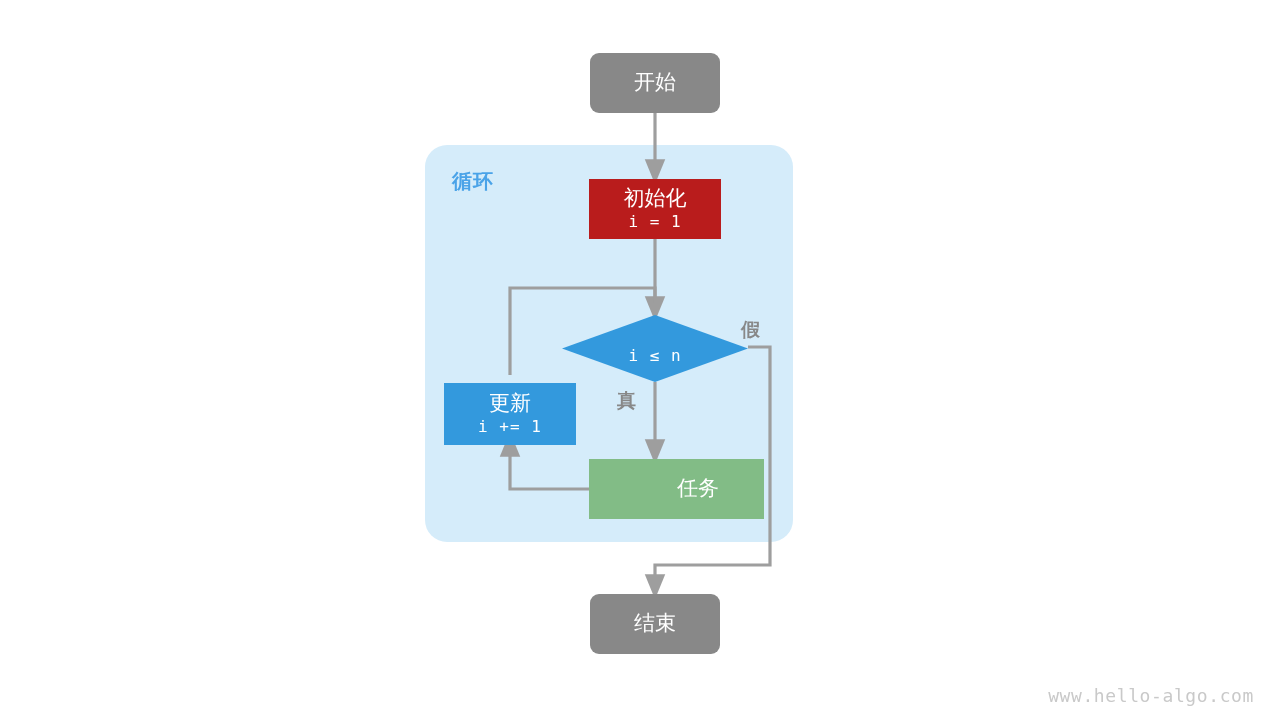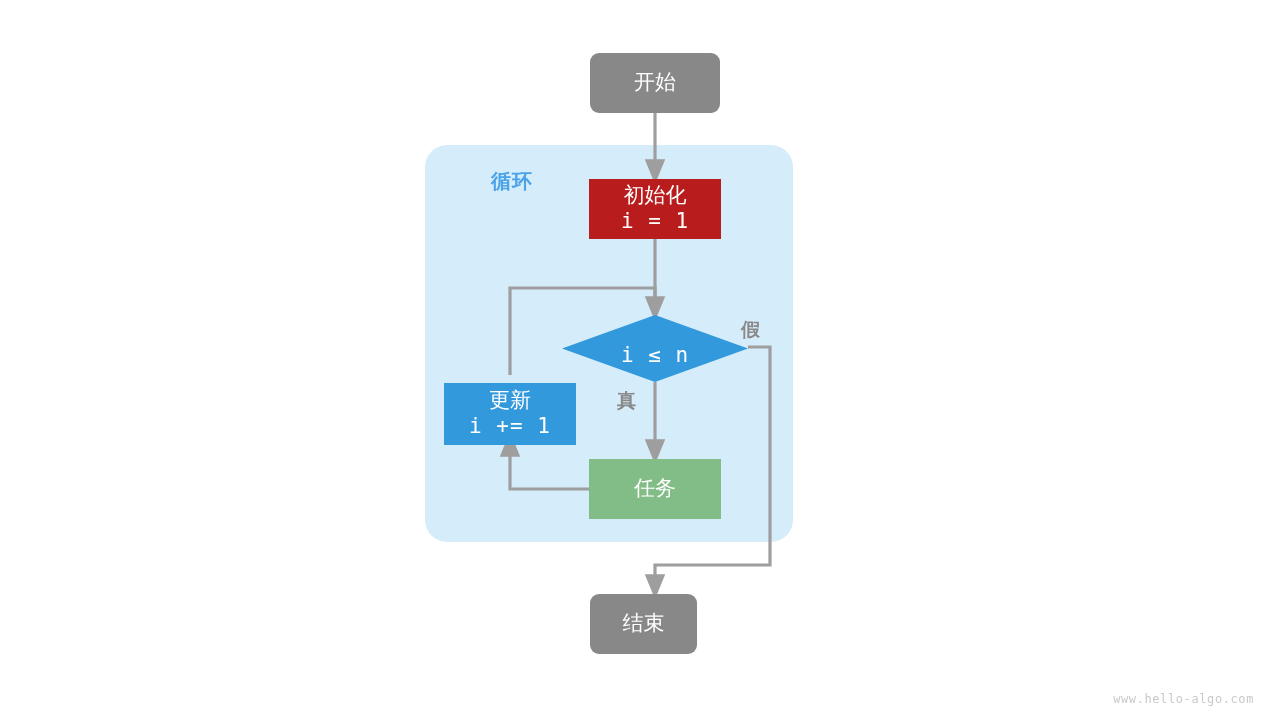--- a/index.html
+++ b/index.html
@@ -31,67 +31,67 @@
     pointer-events: none;
     text-align: left;
     line-height: 1.22;
   }
   .cn {
     font-family: "DejaVu Sans", "Liberation Sans", sans-serif;
     font-size: 21px;
   }
   .mono {
     font-family: "DejaVu Sans Mono", "Liberation Mono", monospace;
-    font-size: 21px;
+    font-size: 16px;
     letter-spacing: 1px;
   }
   
   #start-box {
     left: 590px; top: 53px; width: 130px; height: 60px;
     background: #888888;
     border-radius: 9px;
   }
   
   #end-box {
-    left: 590px; top: 594px; width: 107px; height: 60px;
+    left: 590px; top: 594px; width: 130px; height: 60px;
     background: #888888;
     border-radius: 9px;
   }
   
   #loop-container {
     position: absolute;
     left: 425px; top: 145px; width: 368px; height: 397px;
     background: #d5ecfa;
     border-radius: 22px;
   }
   #loop-container-label {
     position: absolute;
     left: 452px; top: 168px;
     color: #4aa3e8;
     font-family: "DejaVu Sans", "Liberation Sans", sans-serif;
     font-size: 20px;
     font-weight: bold;
     letter-spacing: 1px;
-    margin-left: 39px;
   }
   
   #init-box {
     left: 589px; top: 179px; width: 132px; height: 60px;
     background: #b91c1c;
   }
   
   #update-box {
     left: 444px; top: 375px; width: 132px; height: 62px;
     background: #3399dd;
     margin-top: 8px;
   }
   
   #task-box {
     left: 589px; top: 459px; width: 132px; height: 60px;
     background: #82bc86;
+    padding-left: 43px;
   }
   
   #decision-label {
     left: 562px; top: 322px; width: 186px; height: 67px;
   }
   
   .edge-label {
     position: absolute;
     color: #888888;
     font-family: "DejaVu Sans", "Liberation Sans", sans-serif;
@@ -99,21 +99,21 @@
     font-weight: bold;
   }
   #label-true { left: 617px; top: 388px; }
   #label-false { left: 741px; top: 317px; }
   
   #watermark {
     position: absolute;
     right: 26px; bottom: 14px;
     color: #c9c9c9;
     font-family: "DejaVu Sans Mono", "Liberation Mono", monospace;
-    font-size: 12px;
+    font-size: 18px;
     letter-spacing: 0.6px;
   }
 </style>
 </head>
 <body>
 
 <div id="loop-container"></div>
 <div id="loop-container-label">循环</div>
 
 <svg id="canvas" viewBox="0 0 1280 720" xmlns="http://www.w3.org/2000/svg">

